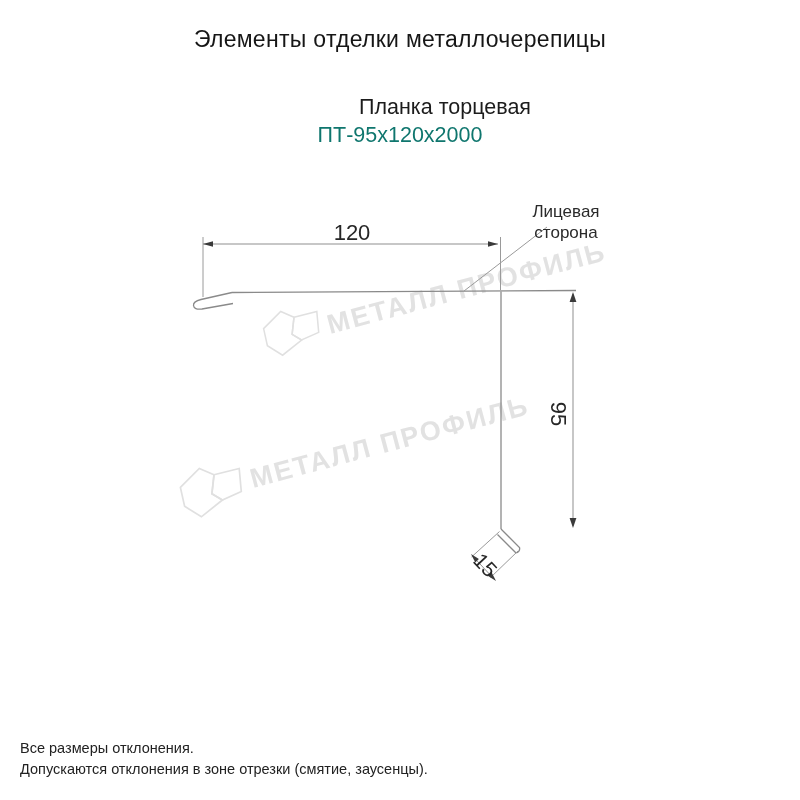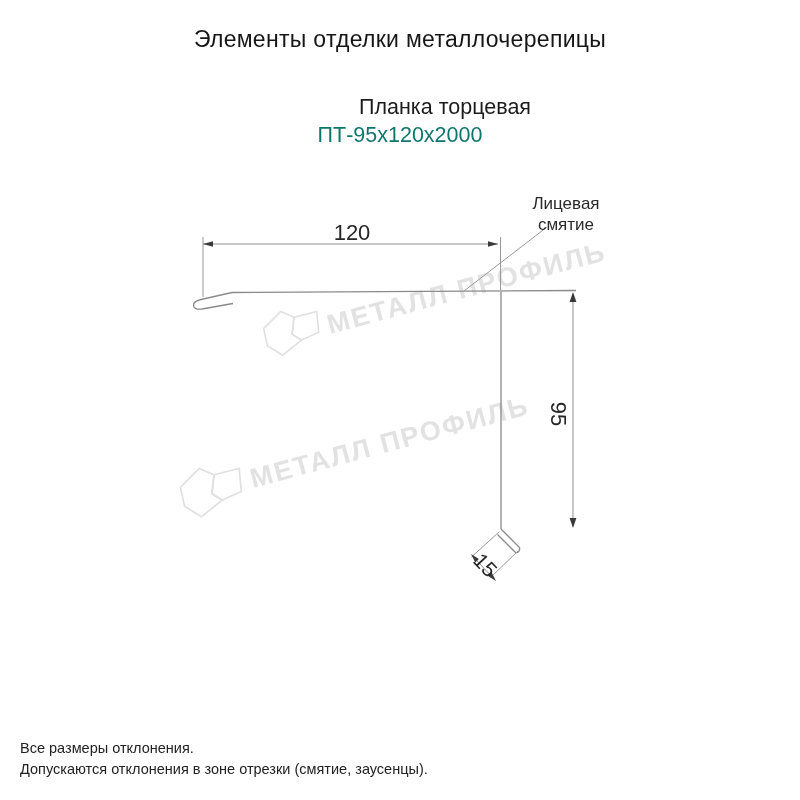--- a/index.html
+++ b/index.html
@@ -15,21 +15,21 @@
   }
   .product-name{
     top:95px;left:0;width:800px;text-align:center;
     font-size:21.5px;color:#1c1c1c;margin-left:45px;
   }
   .product-code{
     top:123px;left:0;width:800px;text-align:center;
     font-size:21.5px;color:#0f766e;
   }
   .face-label{
-    left:516px;top:193px;width:100px;text-align:center;
+    left:516px;top:201px;width:100px;text-align:center;
     font-size:17px;line-height:21px;color:#2a2a2a;
   }
   .notes{
     left:20px;top:738px;width:700px;
     font-size:14.5px;line-height:20.5px;color:#222222;
   }
   svg text{font-family:"Liberation Sans","DejaVu Sans",sans-serif;}
   .dimtext{fill:#262626;font-size:22px;}
   .dimtext-small{fill:#262626;font-size:21px;}
   .wm-text{fill:#e2e2e2;font-size:27px;font-weight:bold;letter-spacing:2px;}
@@ -93,19 +93,19 @@
     <polygon points="471,554 475.3,562.4 478.9,559.0" fill="#3a3a3a"></polygon>
     <polygon points="496,581 488.1,576.0 491.7,572.6" fill="#3a3a3a"></polygon>
     <text class="dimtext-small" transform="translate(480,570) rotate(47)" text-anchor="middle">15</text>
   </g>
 
   <path d="M547,227 L464,291" stroke="#9a9a9a" stroke-width="1" fill="none"></path>
 </svg>
 
 <div class="abs face-label">
   <div>Лицевая</div>
-  <div>смятие</div>
+  <div>сторона</div>
 </div>
 
 <div class="abs notes">
   <div>Все размеры отклонения.</div>
   <div>Допускаются отклонения в зоне отрезки (смятие, заусенцы).</div>
 </div>
 
 </body></html>

